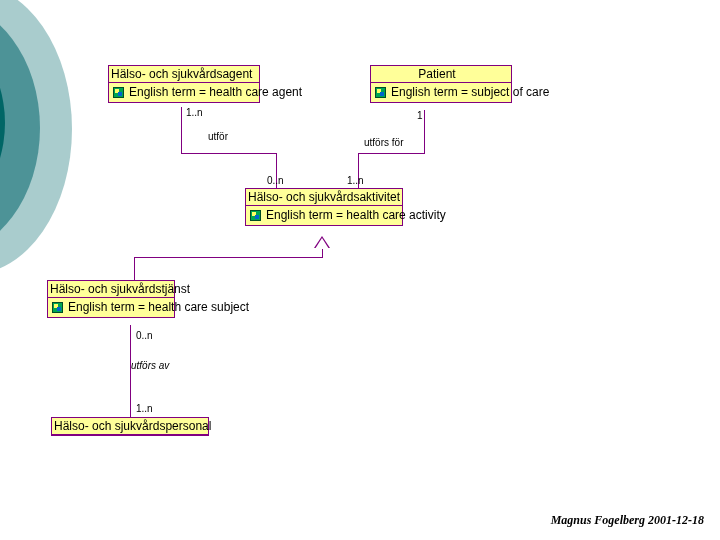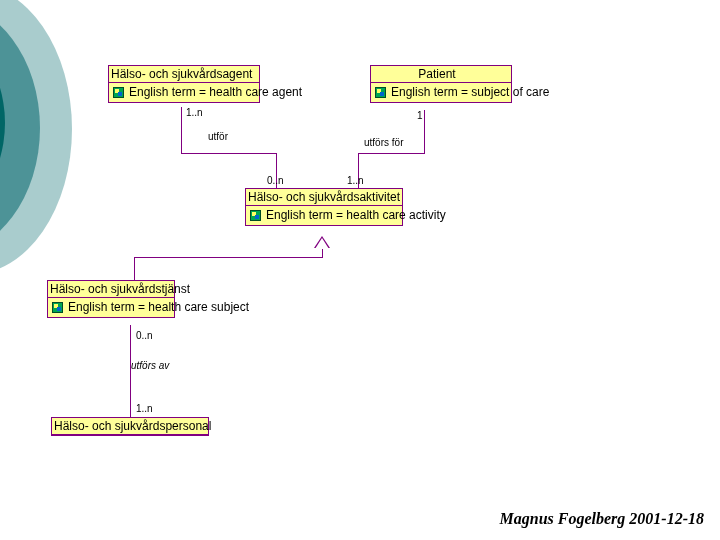--- a/index.html
+++ b/index.html
@@ -136,21 +136,21 @@
   }
 
   
   .signature {
     position: absolute;
     right: 16px;
     bottom: 12px;
     font-family: "Liberation Serif", serif;
     font-style: italic;
     font-weight: bold;
-    font-size: 16px;
+    font-size: 12px;
     color: #000000;
     white-space: nowrap;
   }
 </style>
 </head>
 <body>
 
 <div id="slide">
 
   <div class="arc arc-outer"></div>

